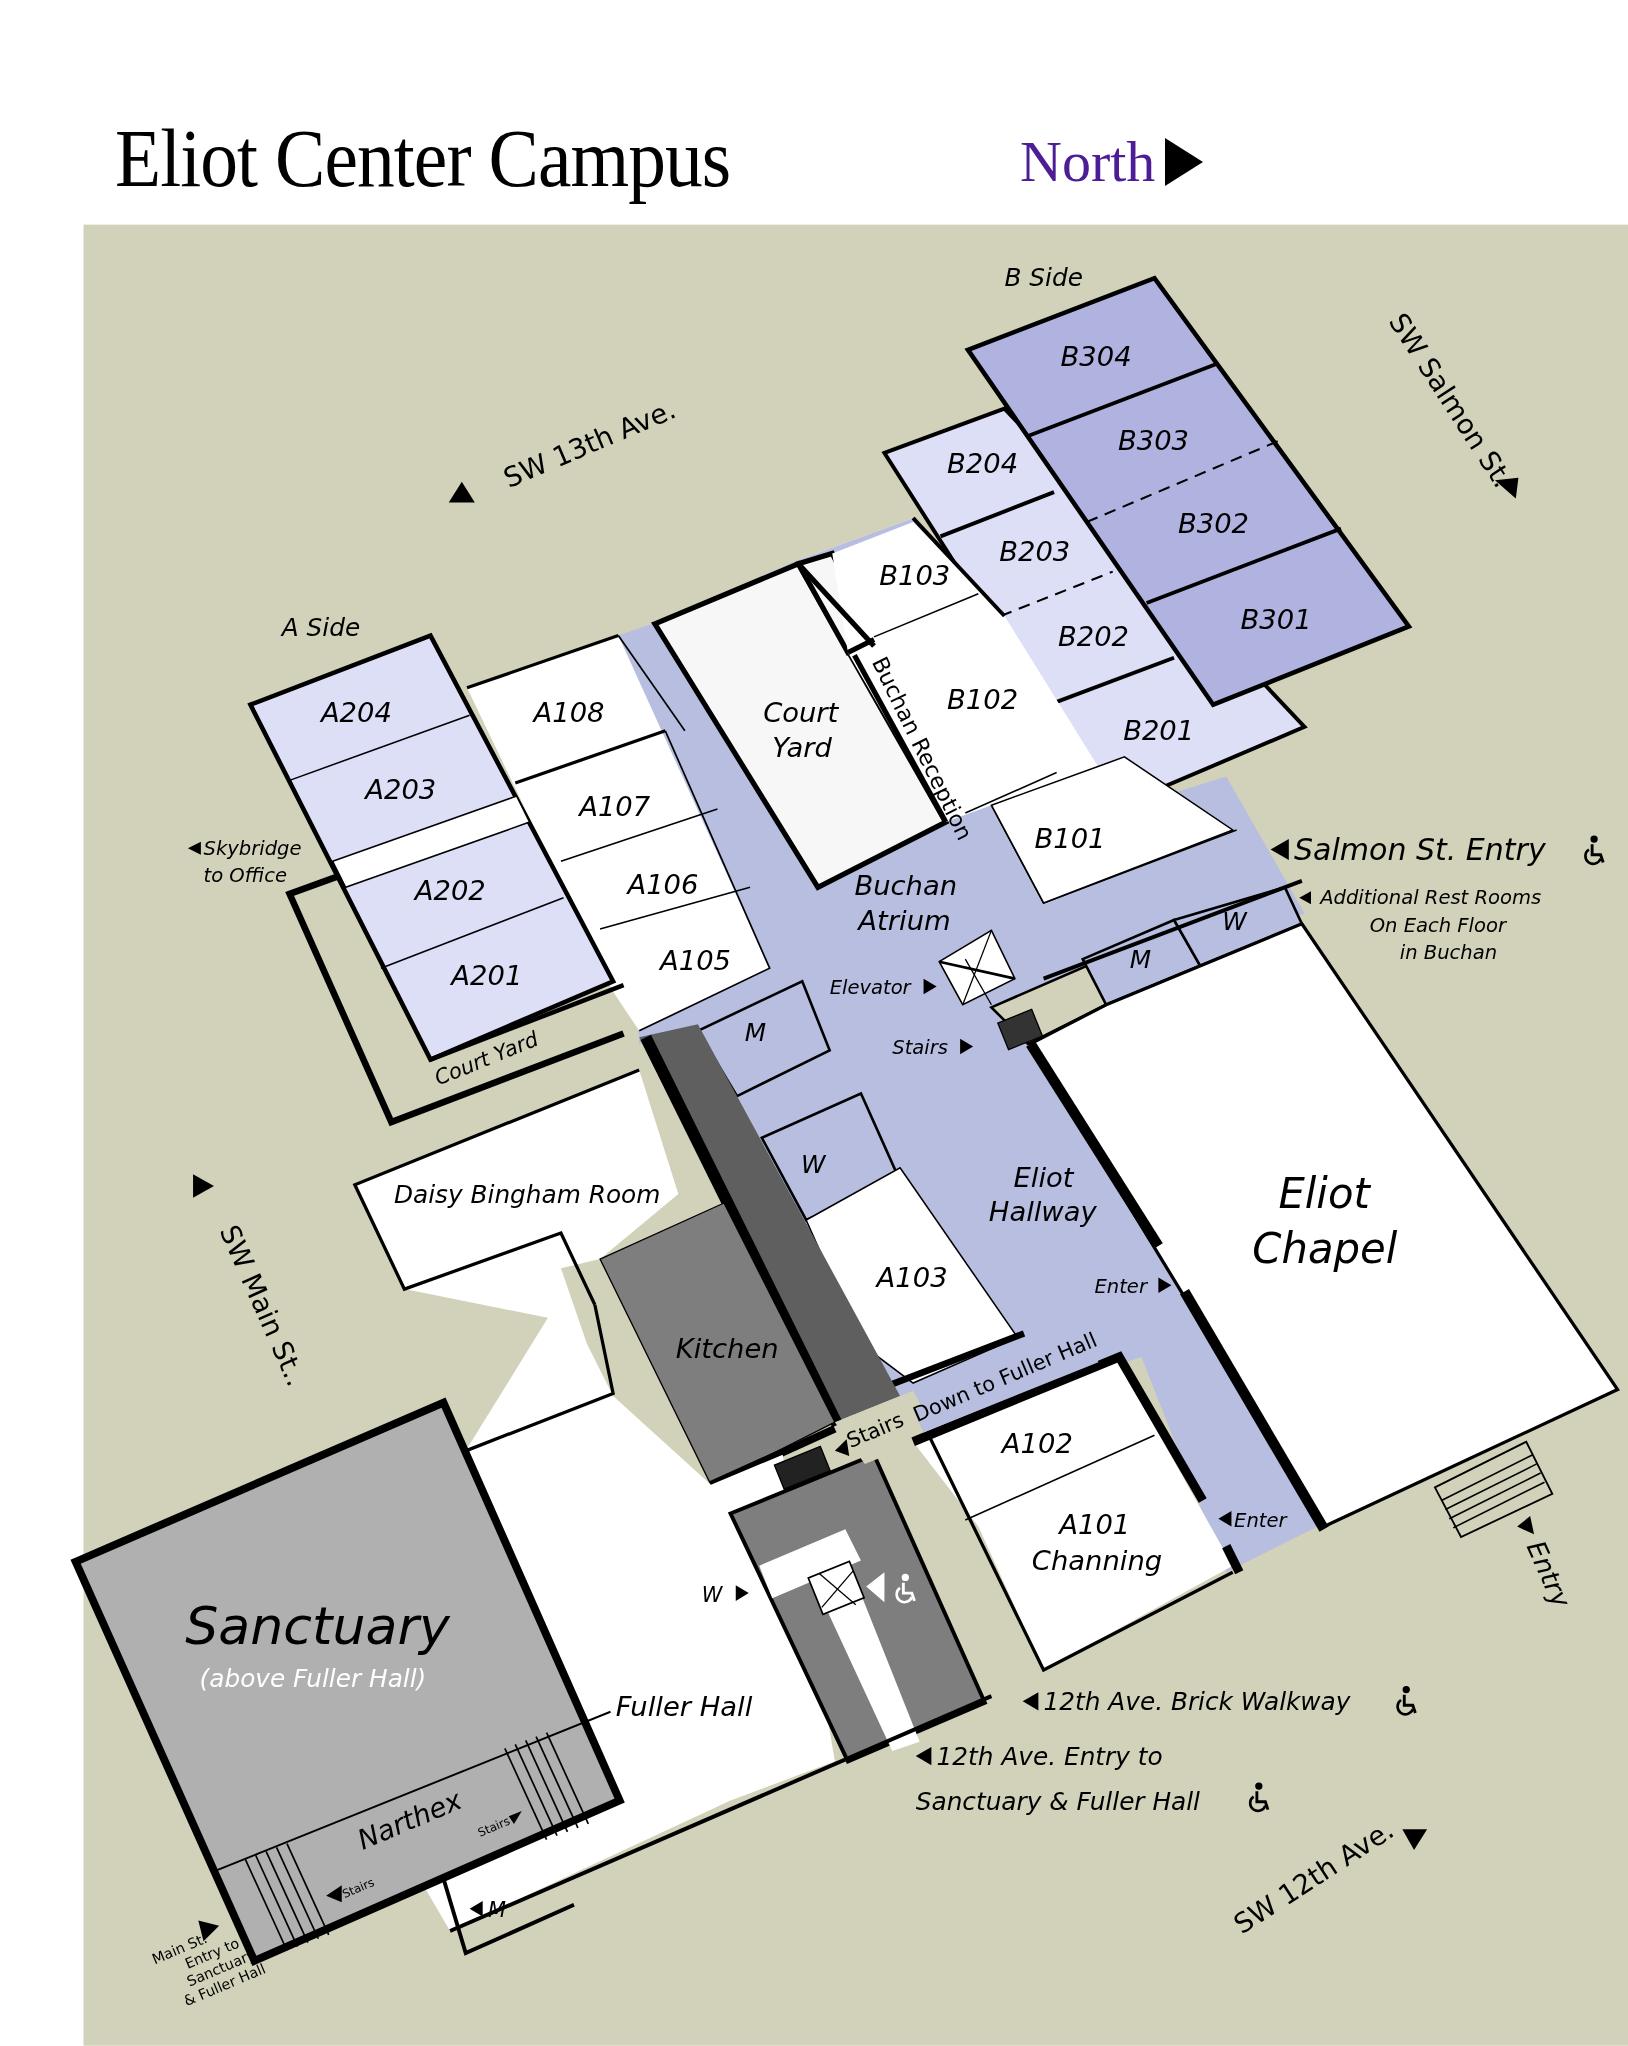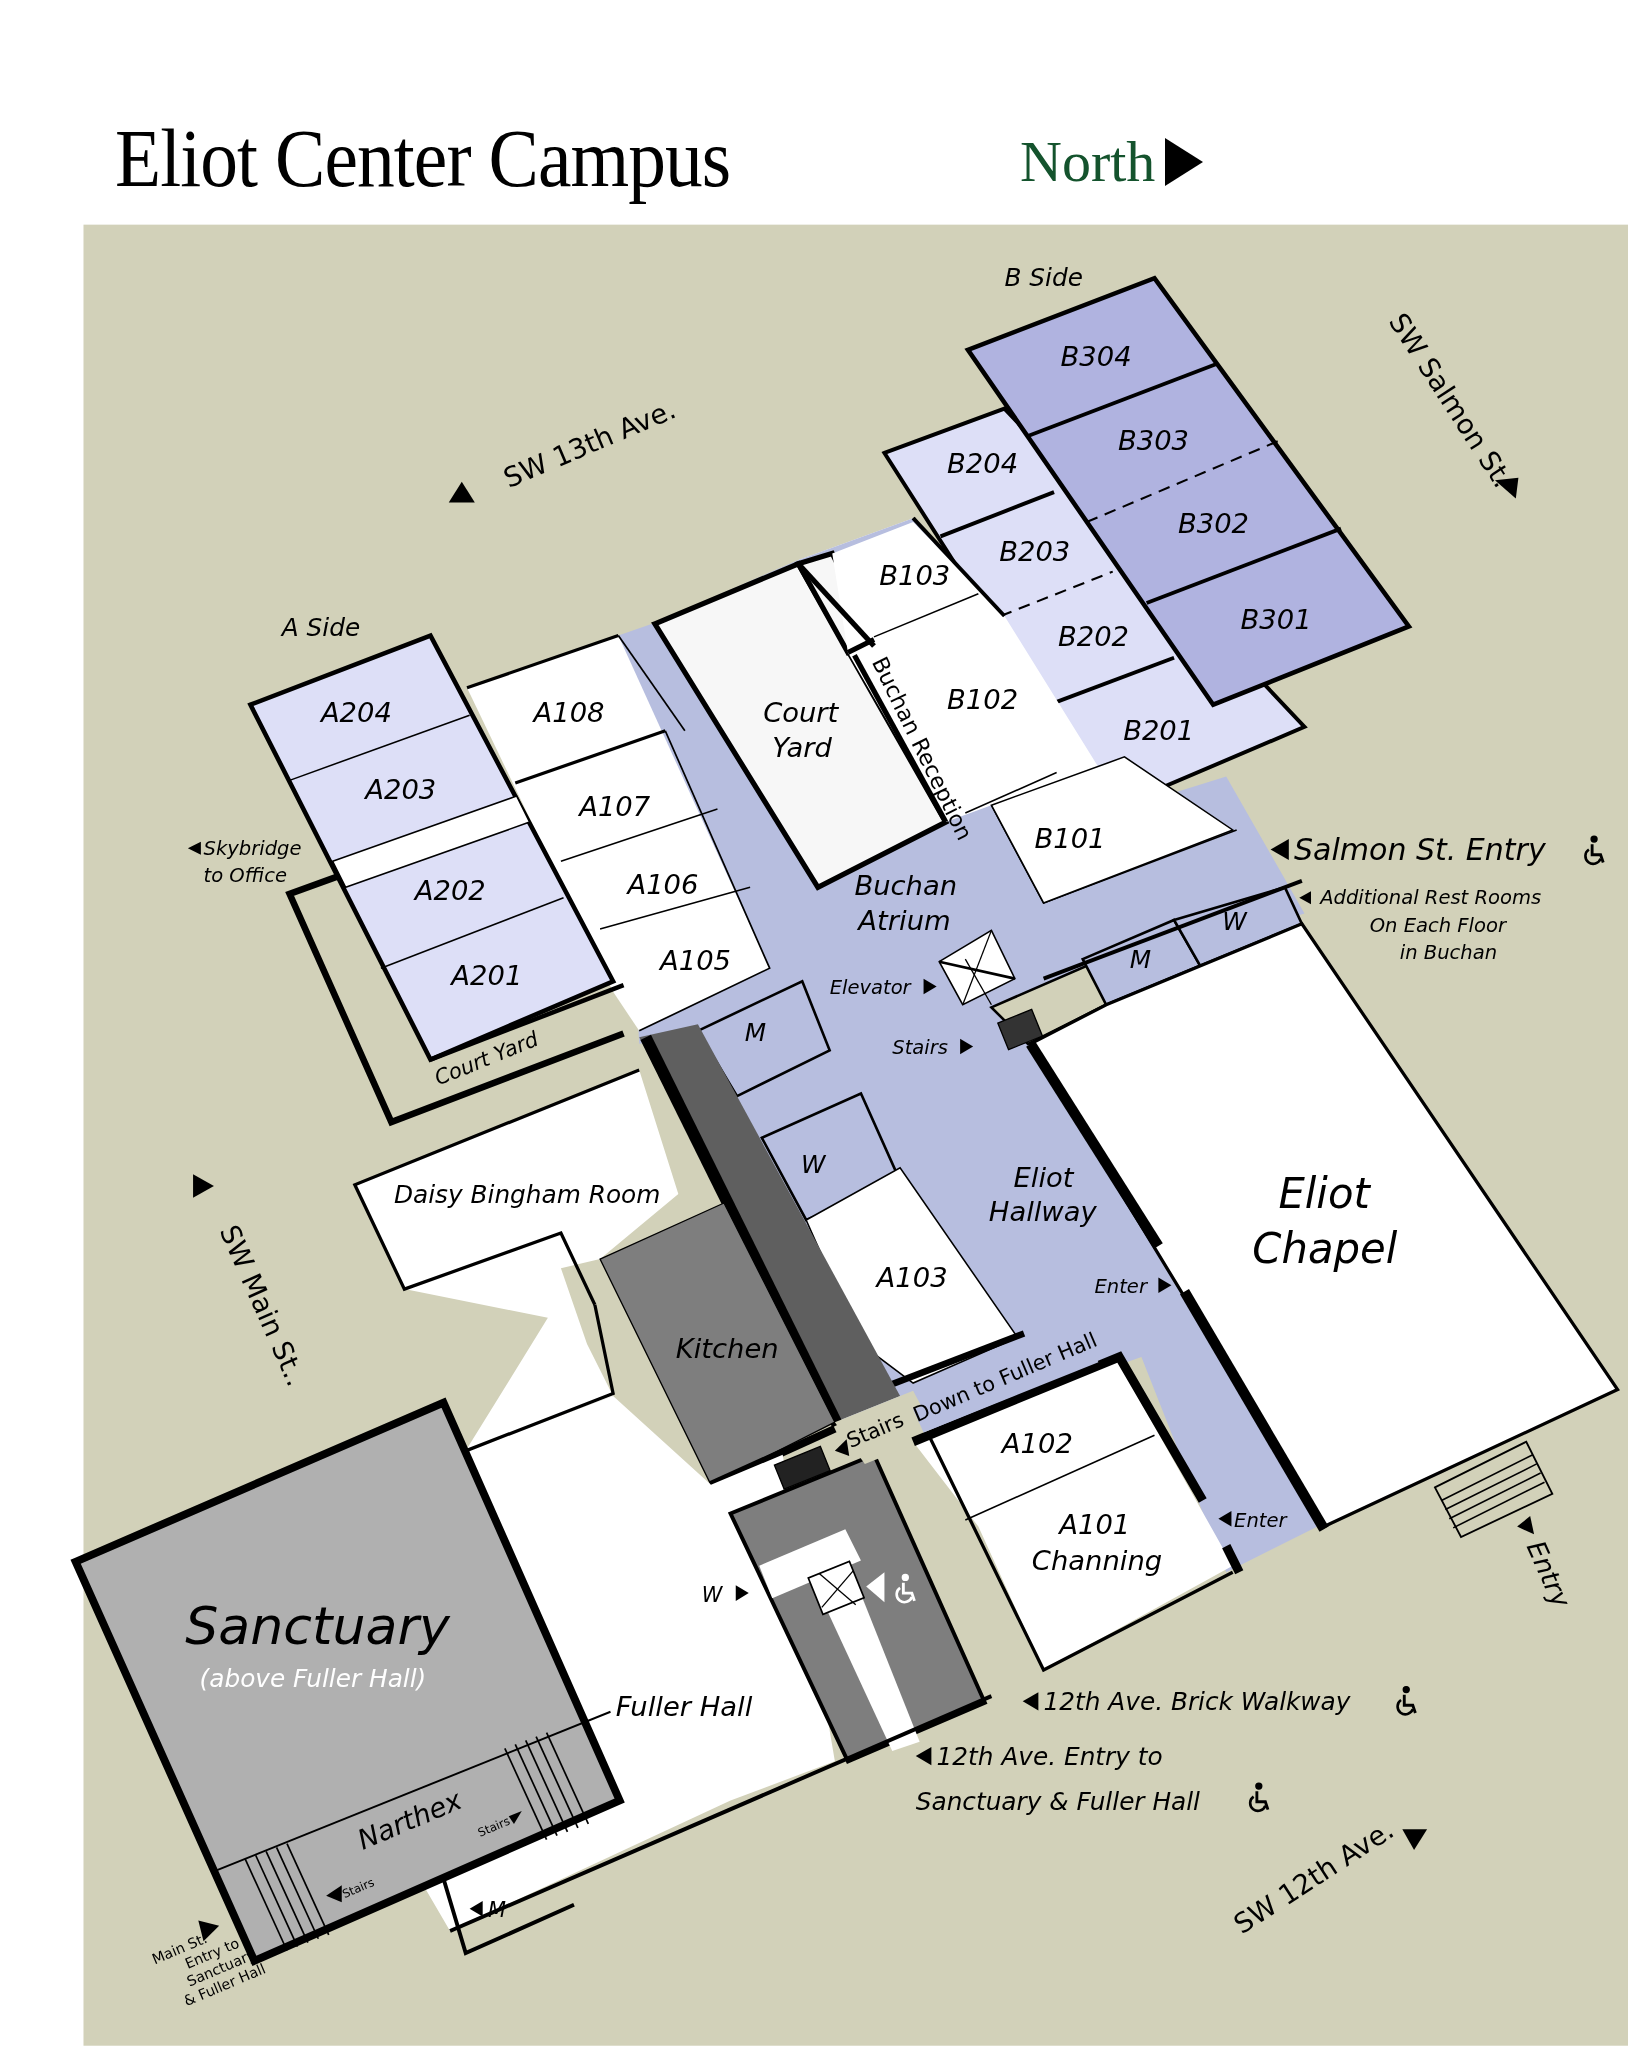--- a/index.html
+++ b/index.html
@@ -6,21 +6,21 @@
   body { width: 1628px; height: 2046px; position: relative; overflow: hidden; }
   .title {
     position: absolute; left: 115px; top: 112px;
     font-family: "Liberation Serif", "DejaVu Serif", serif;
     font-size: 82px; color: #000; letter-spacing: -1px; white-space: nowrap;
     transform: scaleX(0.92); transform-origin: left top;
   }
   .north {
     position: absolute; left: 1020px; top: 128px;
     font-family: "Liberation Serif", "DejaVu Serif", serif;
-    font-size: 58px; color: #14532d; white-space: nowrap;
+    font-size: 58px; color: #4c1d95; white-space: nowrap;
     display: flex; align-items: center; gap: 10px;
   }
   .north .arrow {
     width: 0; height: 0; border-top: 24px solid transparent;
     border-bottom: 24px solid transparent; border-left: 38px solid #000;
   }
   svg.map { position: absolute; left: 0; top: 0; width: 1628px; height: 2046px; }
   svg text { font-family: "DejaVu Sans", sans-serif; }
   .lbl { font-style: italic; fill: #000; }
   .street { font-style: normal; fill: #000; }

